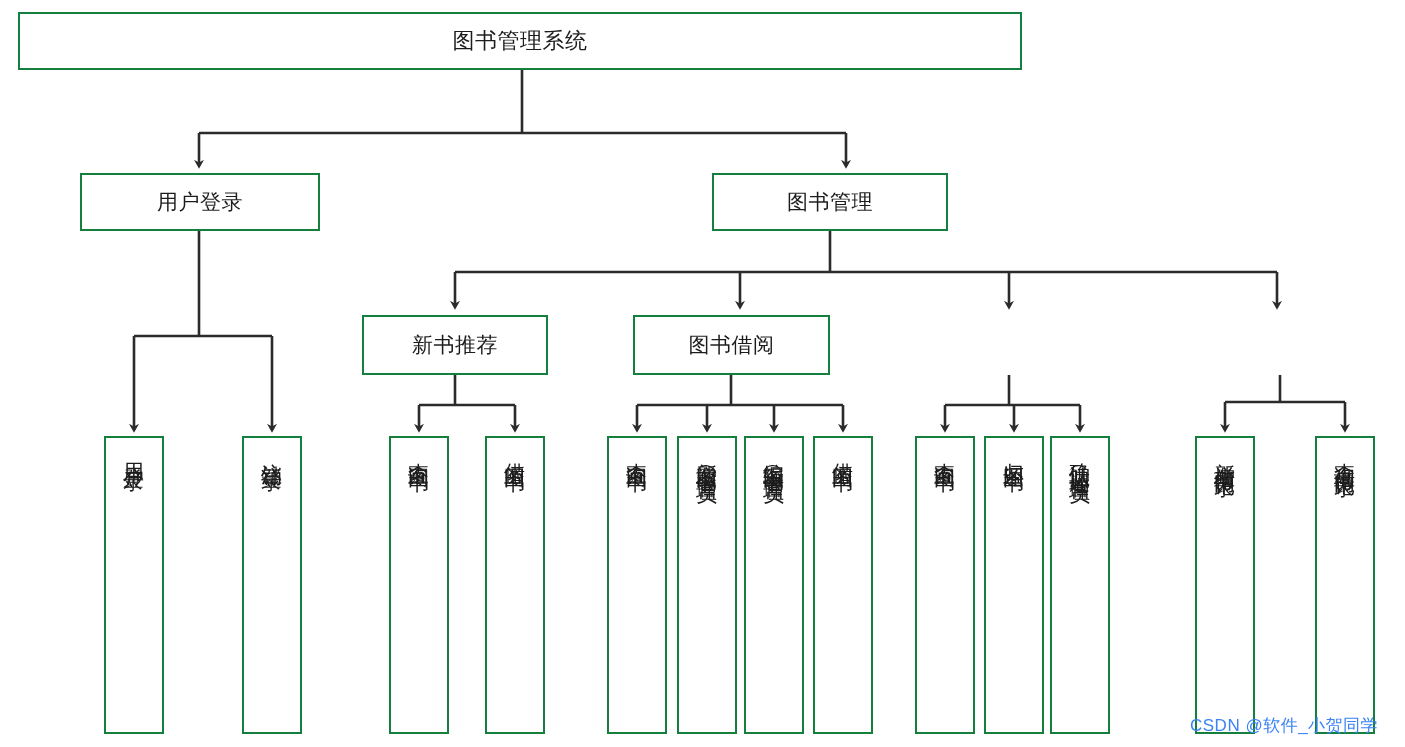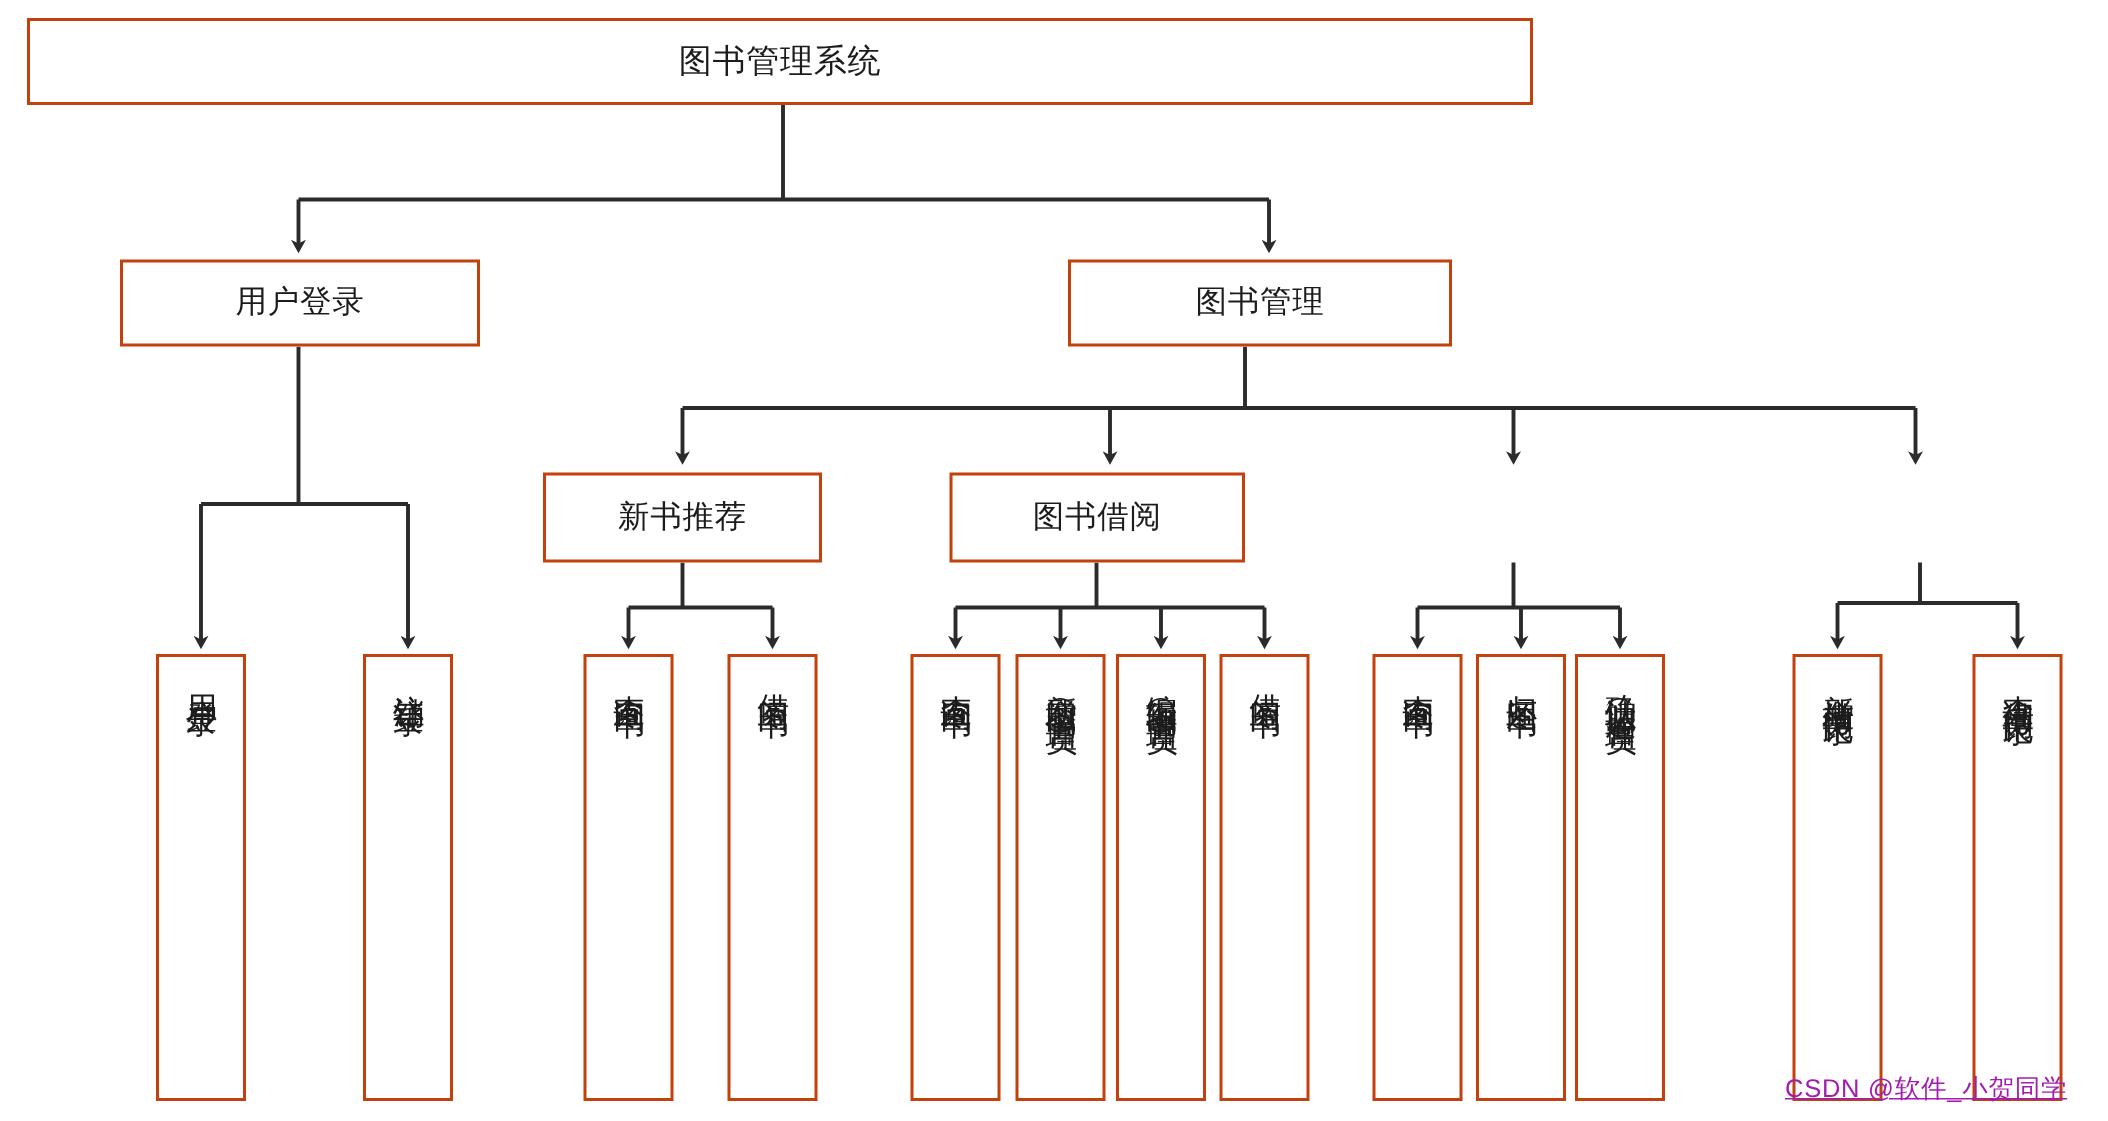--- a/index.html
+++ b/index.html
@@ -21,21 +21,21 @@
     left: 0;
     top: 0;
     width: 1405px;
     height: 747px;
     pointer-events: none;
   }
   .node {
     position: absolute;
     box-sizing: border-box;
     background: #ffffff;
-    border: 2px solid #c2410c;
+    border: 2px solid #15803d;
     display: flex;
     align-items: center;
     justify-content: center;
     color: #1c1c1c;
     z-index: 2;
   }
   .node-label {
     display: block;
     text-align: center;
     line-height: 1.18;
@@ -58,25 +58,24 @@
     text-orientation: upright;
     font-size: 21px;
     letter-spacing: 3px;
     line-height: 1;
   }
   .watermark {
     position: absolute;
     left: 1190px;
     top: 714px;
     font-size: 17px;
-    color: #a21caf;
+    color: #3b82f6;
     letter-spacing: 0.5px;
     z-index: 3;
     white-space: nowrap;
-    text-decoration: underline;
   }
 </style>
 </head>
 <body>
 
 <div id="canvas">
 
   <svg id="wires" viewBox="0 0 1405 747" xmlns="http://www.w3.org/2000/svg">
     <defs>
       <marker id="arrow" markerWidth="10" markerHeight="10" refX="4.2" refY="5" orient="auto" markerUnits="userSpaceOnUse">
@@ -128,21 +127,21 @@
   </svg>
 
   <div class="node root horizontal" style="left:18px; top:12px; width:1004px; height:58px;">
     <span class="node-label">图书管理系统</span>
   </div>
 
   <div class="node horizontal" style="left:80px; top:173px; width:240px; height:58px;">
     <span class="node-label">用户登录</span>
   </div>
 
-  <div class="node horizontal" style="left:712px; top:173px; width:256px; height:58px;">
+  <div class="node horizontal" style="left:712px; top:173px; width:236px; height:58px;">
     <span class="node-label">图书管理</span>
   </div>
 
   <div class="node horizontal" style="left:633px; top:315px; width:197px; height:60px;">
     <span class="node-label">图书借阅</span>
   </div>
 
   <div class="node horizontal" style="left:362px; top:315px; width:186px; height:60px;">
     <span class="node-label">新书推荐</span>
   </div>

